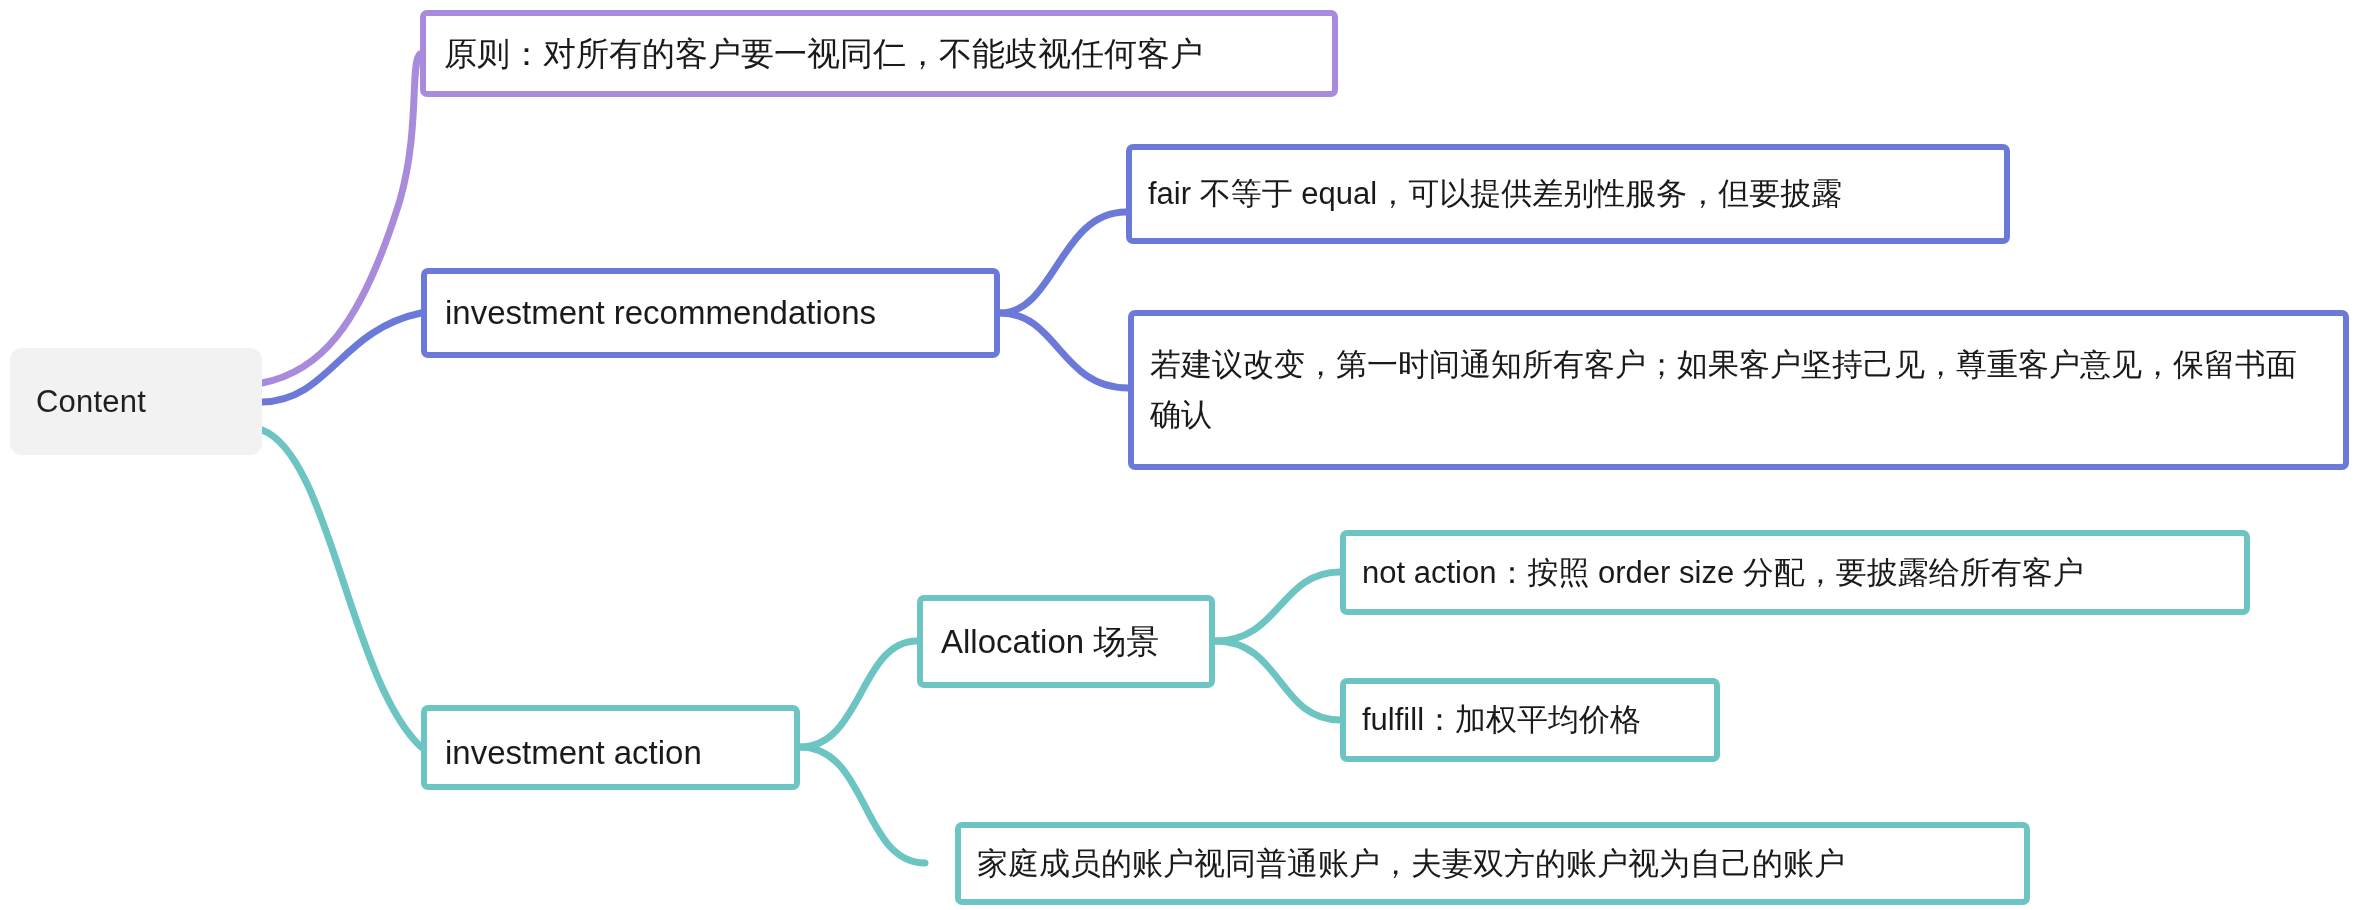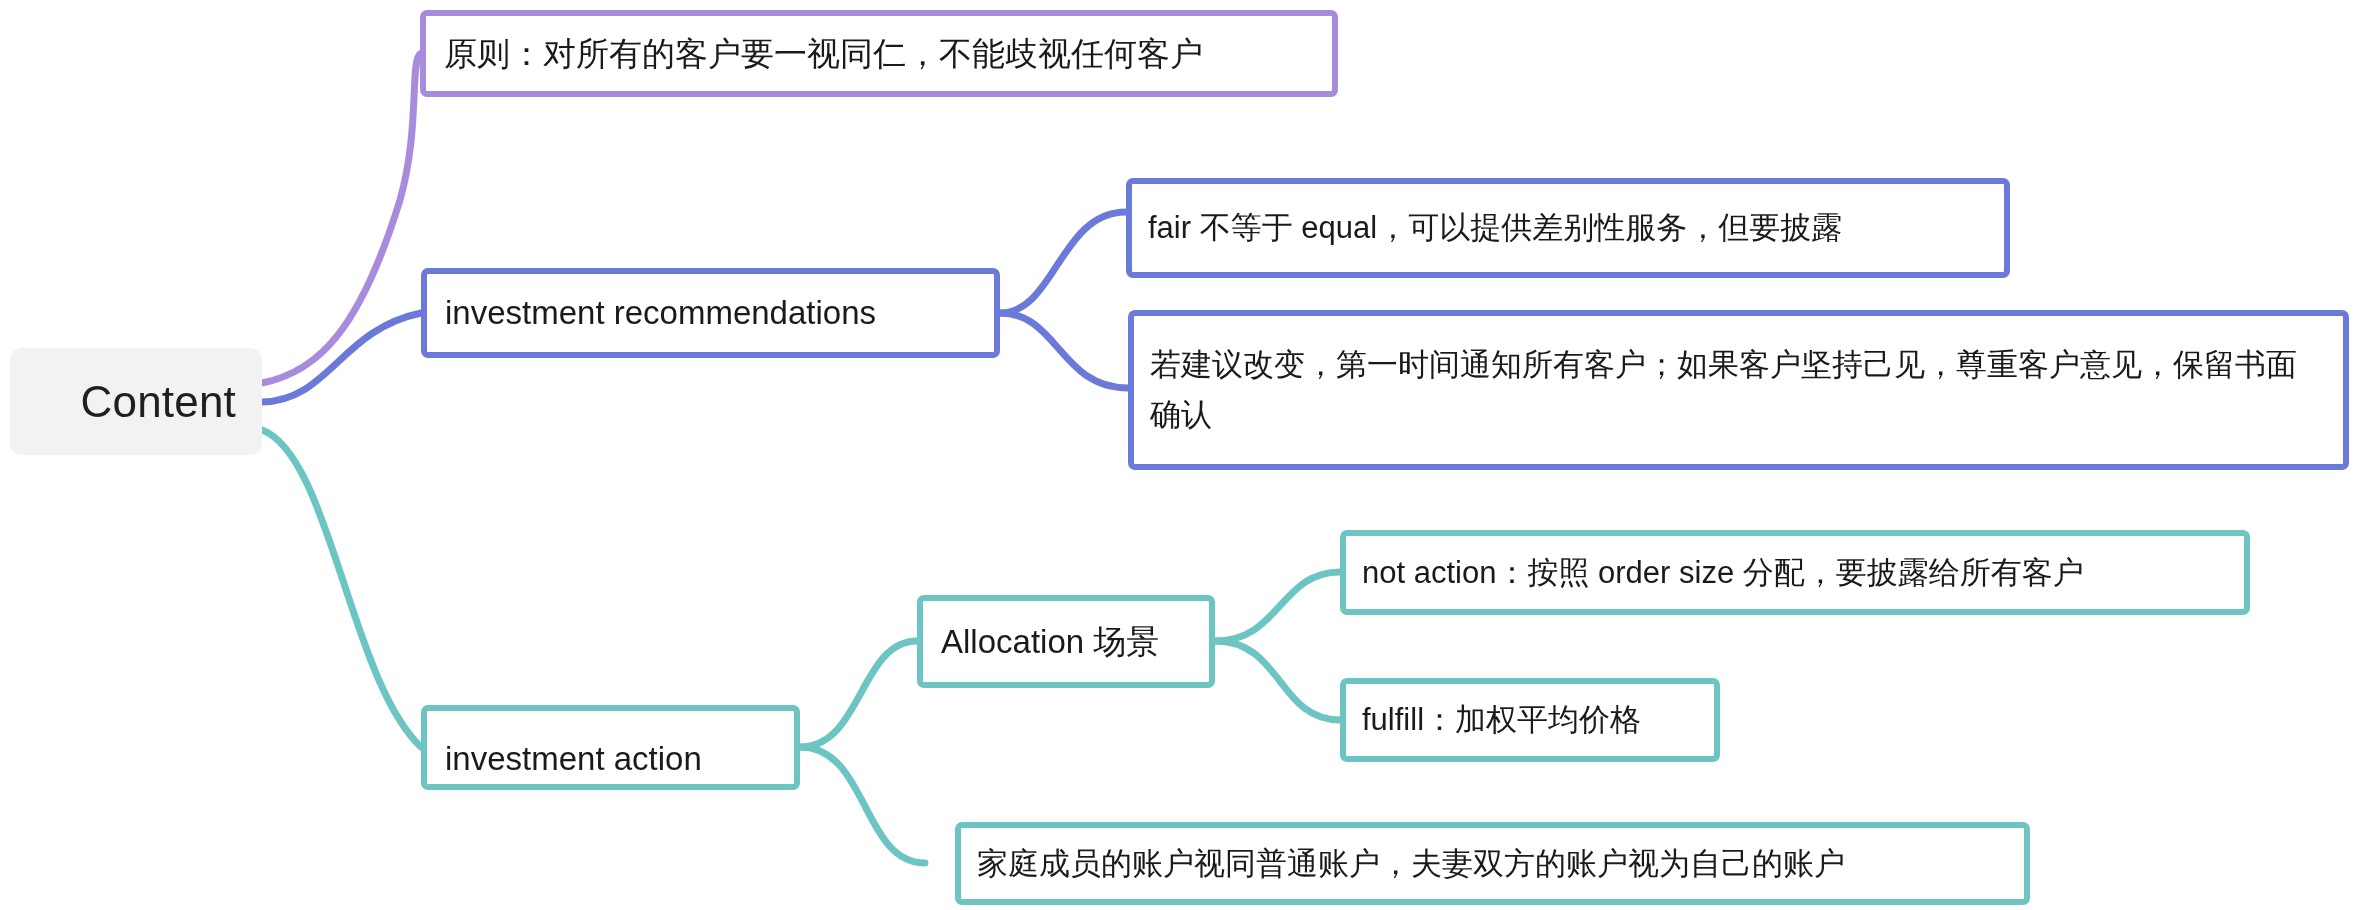--- a/index.html
+++ b/index.html
@@ -33,32 +33,31 @@
     display: flex;
     align-items: center;
     background: #ffffff;
     color: #1a1a1a;
     white-space: pre-wrap;
   }
   .node-root {
     background: #f2f2f2;
     border: none;
     border-radius: 12px;
-    font-size: 44px;
+    font-size: 31px;
     letter-spacing: 0.2px;
     padding: 0 26px;
     color: #1f1f1f;
-    text-align: right;
   }
   .node-branch {
     border-style: solid;
     border-width: 6px;
     border-radius: 7px;
     font-size: 33px;
-    padding: 0 18px;
+    padding: 6px 18px;
     line-height: 1.55;
   }
   .node-leaf {
     border-style: solid;
     border-width: 6px;
     border-radius: 7px;
     font-size: 31px;
     padding: 0 16px;
     line-height: 1.6;
   }
@@ -94,21 +93,21 @@
   </div>
 
   <div class="node node-branch" id="node-principle" style="left: 420px; top: 10px; width: 918px; height: 87px; border-color: rgb(169, 139, 219);">
     <span class="node-text">原则：对所有的客户要一视同仁，不能歧视任何客户</span>
   </div>
 
   <div class="node node-branch" id="node-investment-recommendations" style="left: 421px; top: 268px; width: 579px; height: 90px; border-color: rgb(107, 122, 216);">
     <span class="node-text">investment recommendations</span>
   </div>
 
-  <div class="node node-leaf" id="node-fair-not-equal" style="left: 1126px; top: 178px; width: 884px; height: 100px; border-color: rgb(107, 122, 216); justify-content: center;">
+  <div class="node node-leaf" id="node-fair-not-equal" style="left: 1126px; top: 144px; width: 884px; height: 100px; border-color: rgb(107, 122, 216); justify-content: center;">
     <span class="node-text">fair 不等于 equal，可以提供差别性服务，但要披露</span>
   </div>
 
   <div class="node node-leaf multiline" id="node-advice-change" style="left: 1128px; top: 310px; width: 1221px; height: 160px; border-color: rgb(107, 122, 216);">
     <span class="node-text">若建议改变，第一时间通知所有客户；如果客户坚持己见，尊重客户意见，保留书面确认</span>
   </div>
 
   <div class="node node-branch" id="node-investment-action" style="left: 421px; top: 705px; width: 379px; height: 85px; border-color: rgb(108, 197, 194); align-items: flex-end;">
     <span class="node-text">investment action</span>
   </div>

